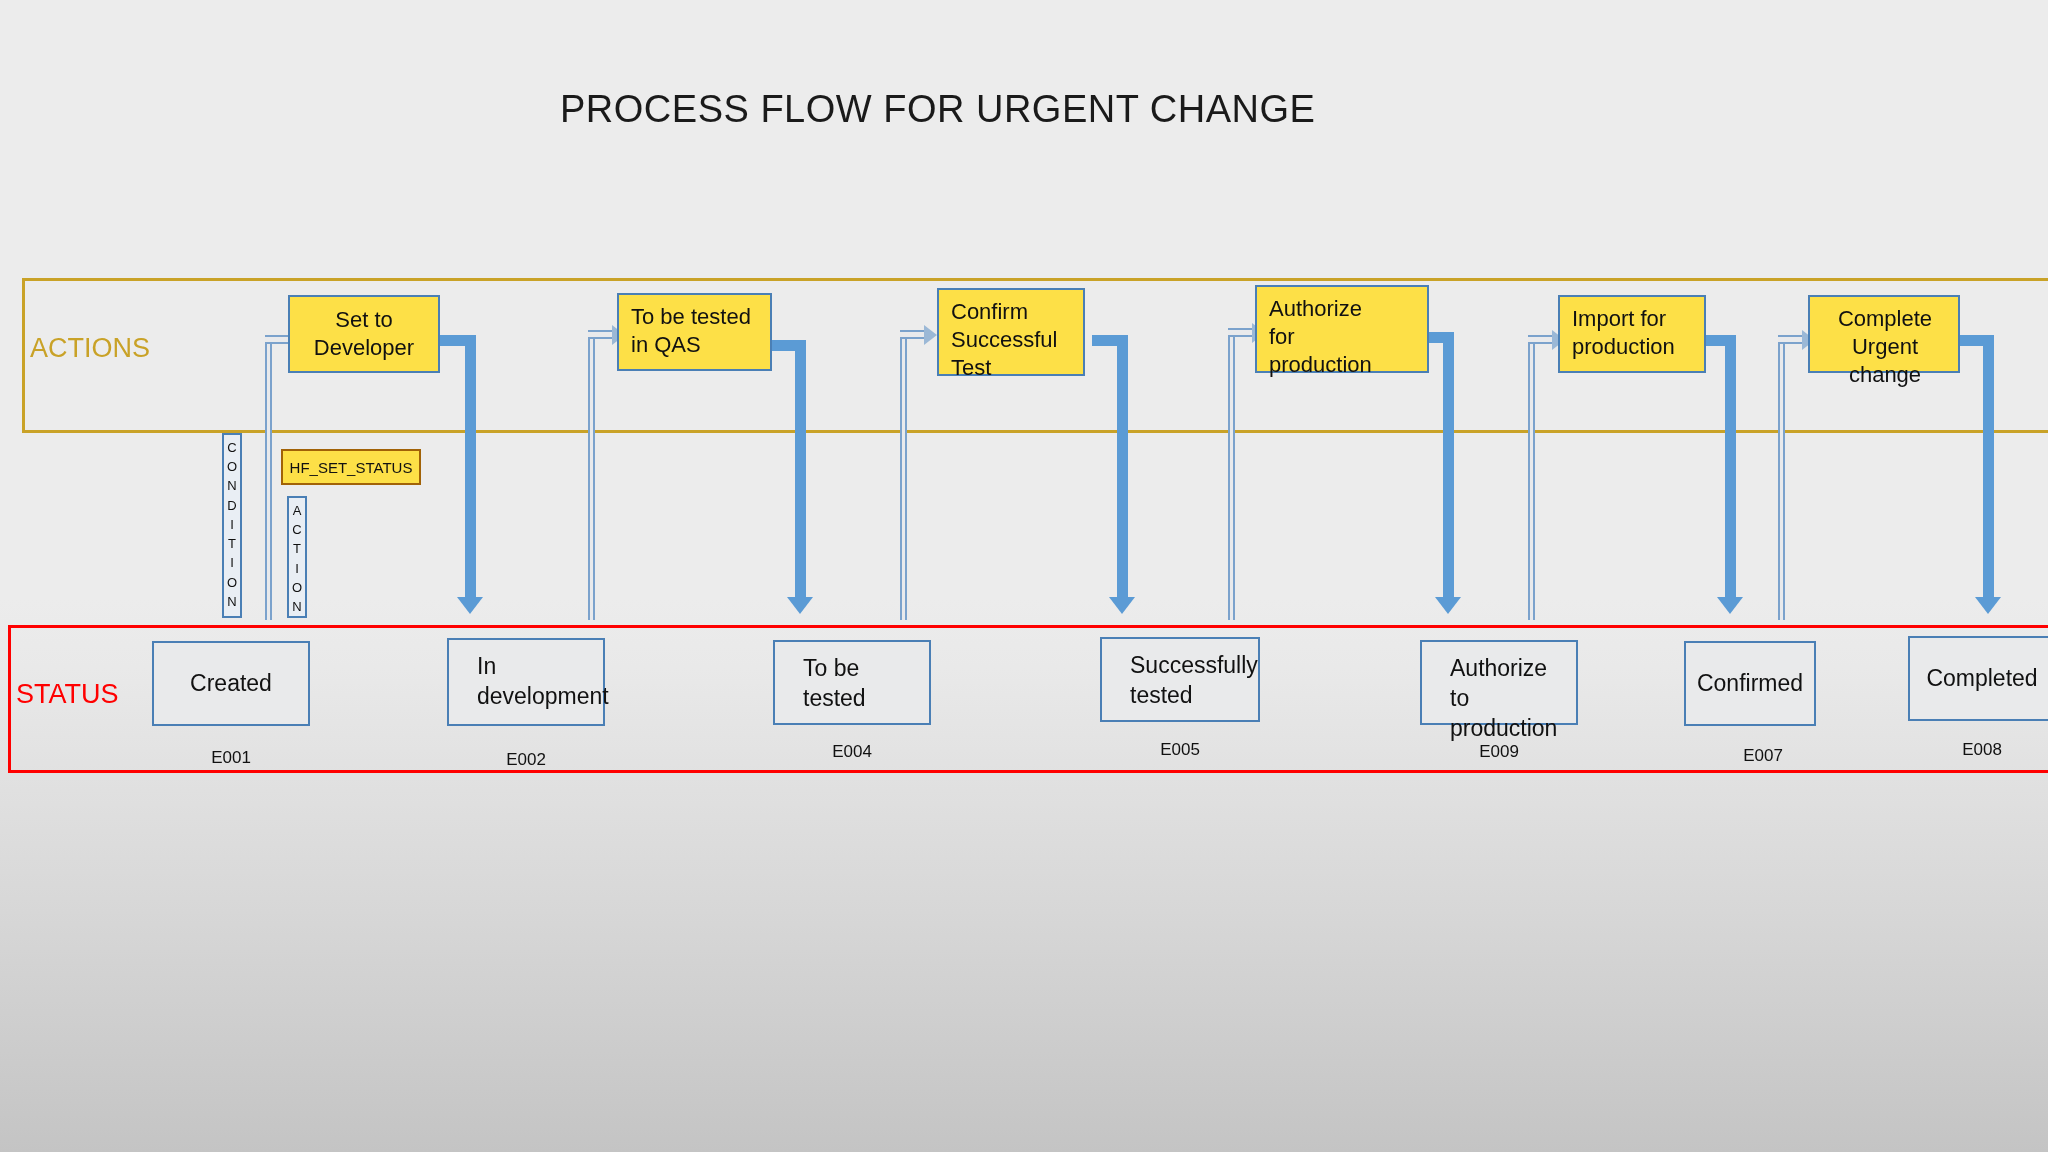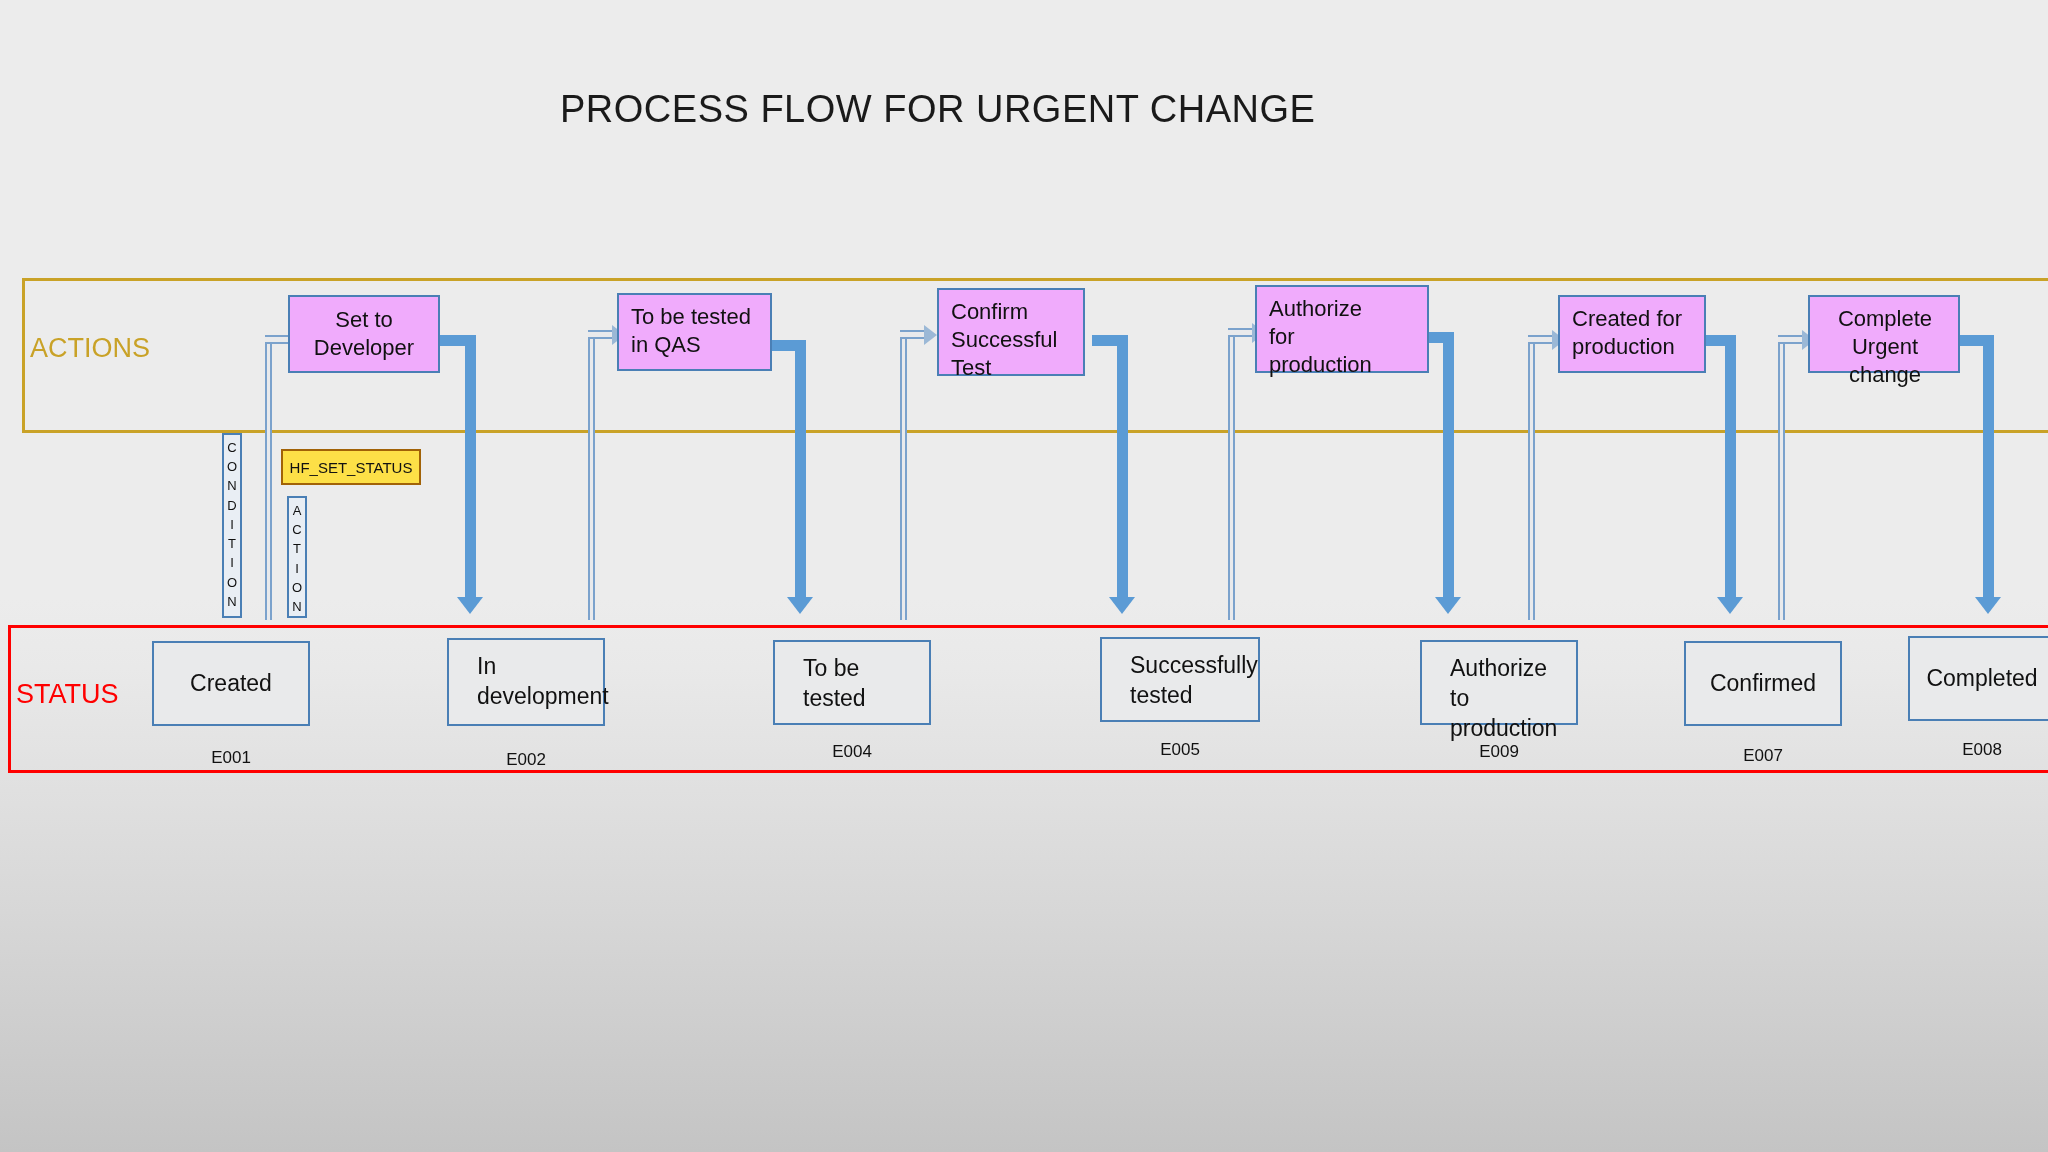--- a/index.html
+++ b/index.html
@@ -34,21 +34,21 @@
   }
   .status-label{
     position:absolute;left:16px;top:679px;
     font-size:27px;color:#ff0000;white-space:nowrap;
   }
 
   
   .abox{
     position:absolute;box-sizing:border-box;
     border:2px solid #4a7fb5;
-    background:#f0abfc;
+    background:#fde047;
     font-size:22px;color:#111;line-height:1.28;
     padding:8px 10px 6px 12px;
   }
   .abox.ctr{display:flex;align-items:center;justify-content:center;text-align:center;padding:4px;}
 
   .sbox{
     position:absolute;box-sizing:border-box;
     border:2px solid #4a7fb5;
     background:#e9eaeb;
     font-size:23px;color:#111;line-height:1.3;
@@ -198,21 +198,21 @@
   <div class="abox" style="left:1255px;top:285px;width:174px;height:88px;">
     <div>
       <div>Authorize</div>
       <div>for</div>
       <div>production</div>
     </div>
   </div>
 
   <div class="abox" style="left:1558px;top:295px;width:148px;height:78px;">
     <div>
-      <div>Created for</div>
+      <div>Import for</div>
       <div>production</div>
     </div>
   </div>
 
   <div class="abox" style="left:1808px;top:295px;width:152px;height:78px;text-align:center;">
     <div>
       <div>Complete</div>
       <div>Urgent change</div>
     </div>
   </div>
@@ -274,21 +274,21 @@
   <div class="ecode" style="left:1100px;top:740px;width:160px;">E005</div>
 
   <div class="sbox" style="left:1420px;top:640px;width:158px;height:85px;">
     <div>
       <div>Authorize to</div>
       <div>production</div>
     </div>
   </div>
   <div class="ecode" style="left:1420px;top:742px;width:158px;">E009</div>
 
-  <div class="sbox ctr" style="left:1684px;top:641px;width:158px;height:85px;">
+  <div class="sbox ctr" style="left:1684px;top:641px;width:132px;height:85px;">
     <div>
       <div>Confirmed</div>
     </div>
   </div>
   <div class="ecode" style="left:1684px;top:746px;width:158px;">E007</div>
 
   <div class="sbox ctr" style="left:1908px;top:636px;width:148px;height:85px;">
     <div>
       <div>Completed</div>
     </div>

